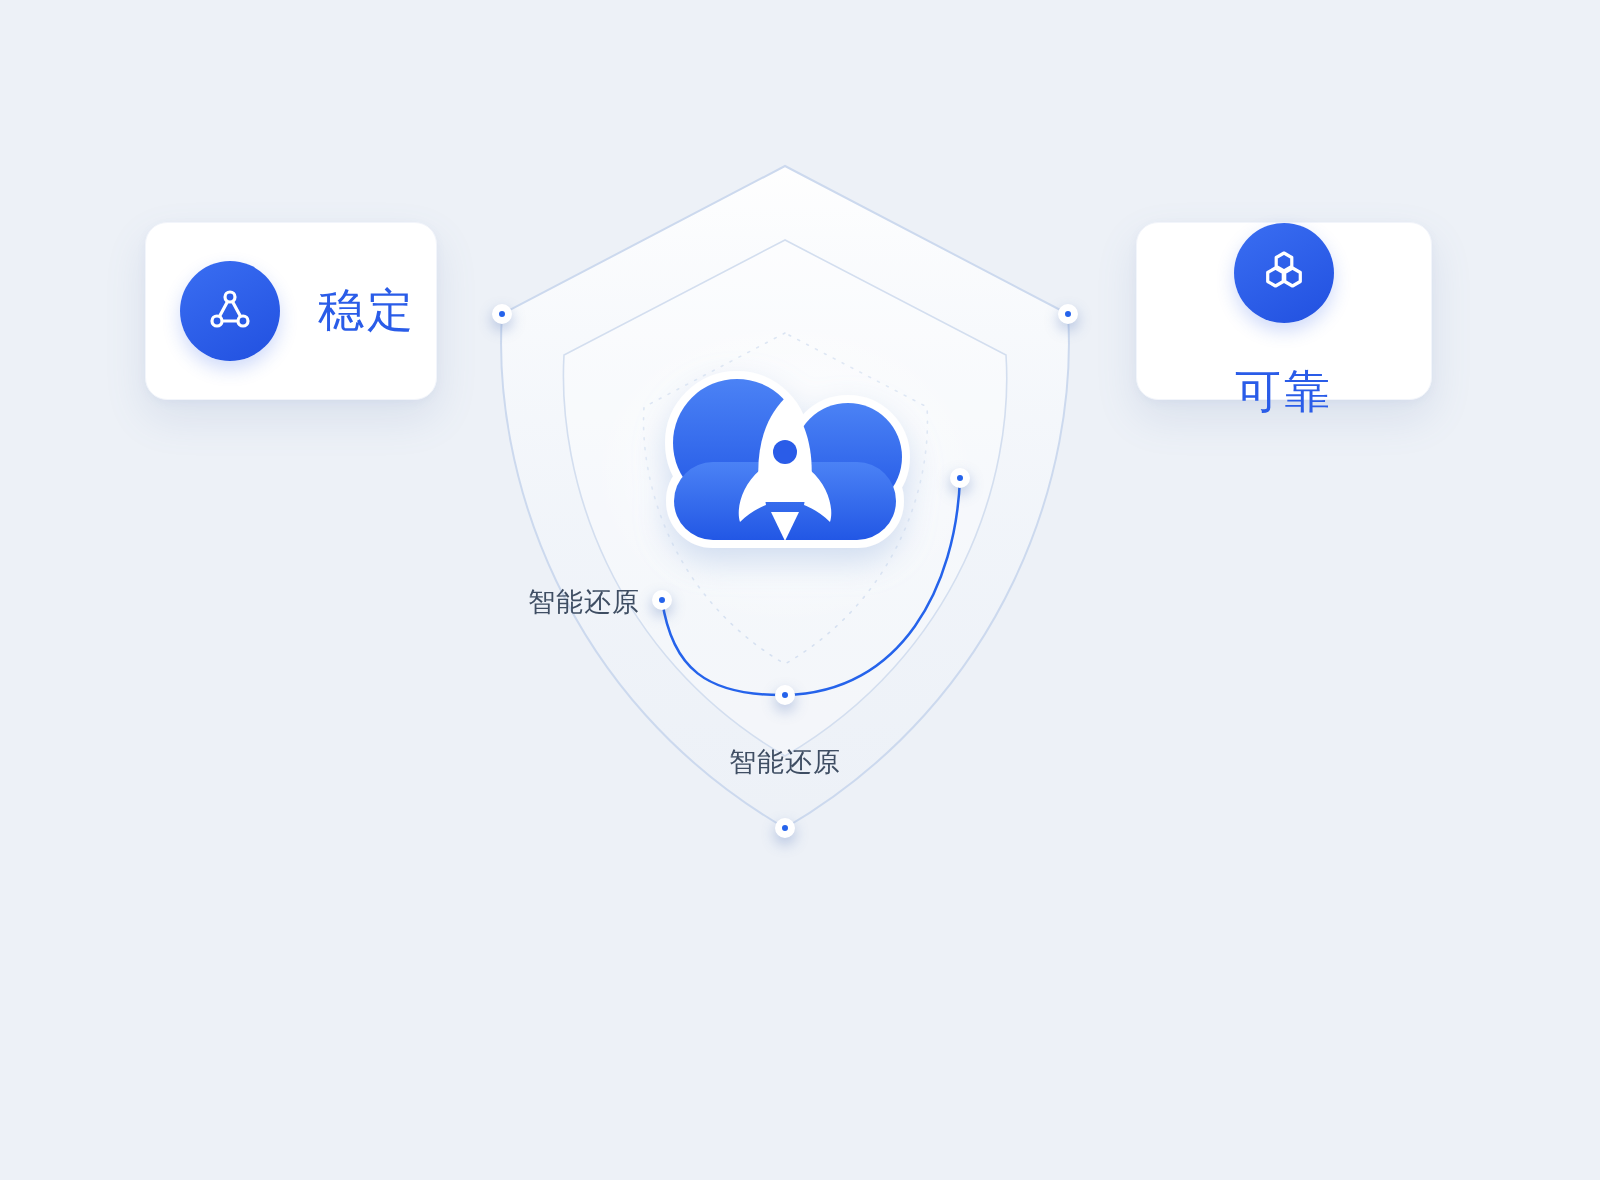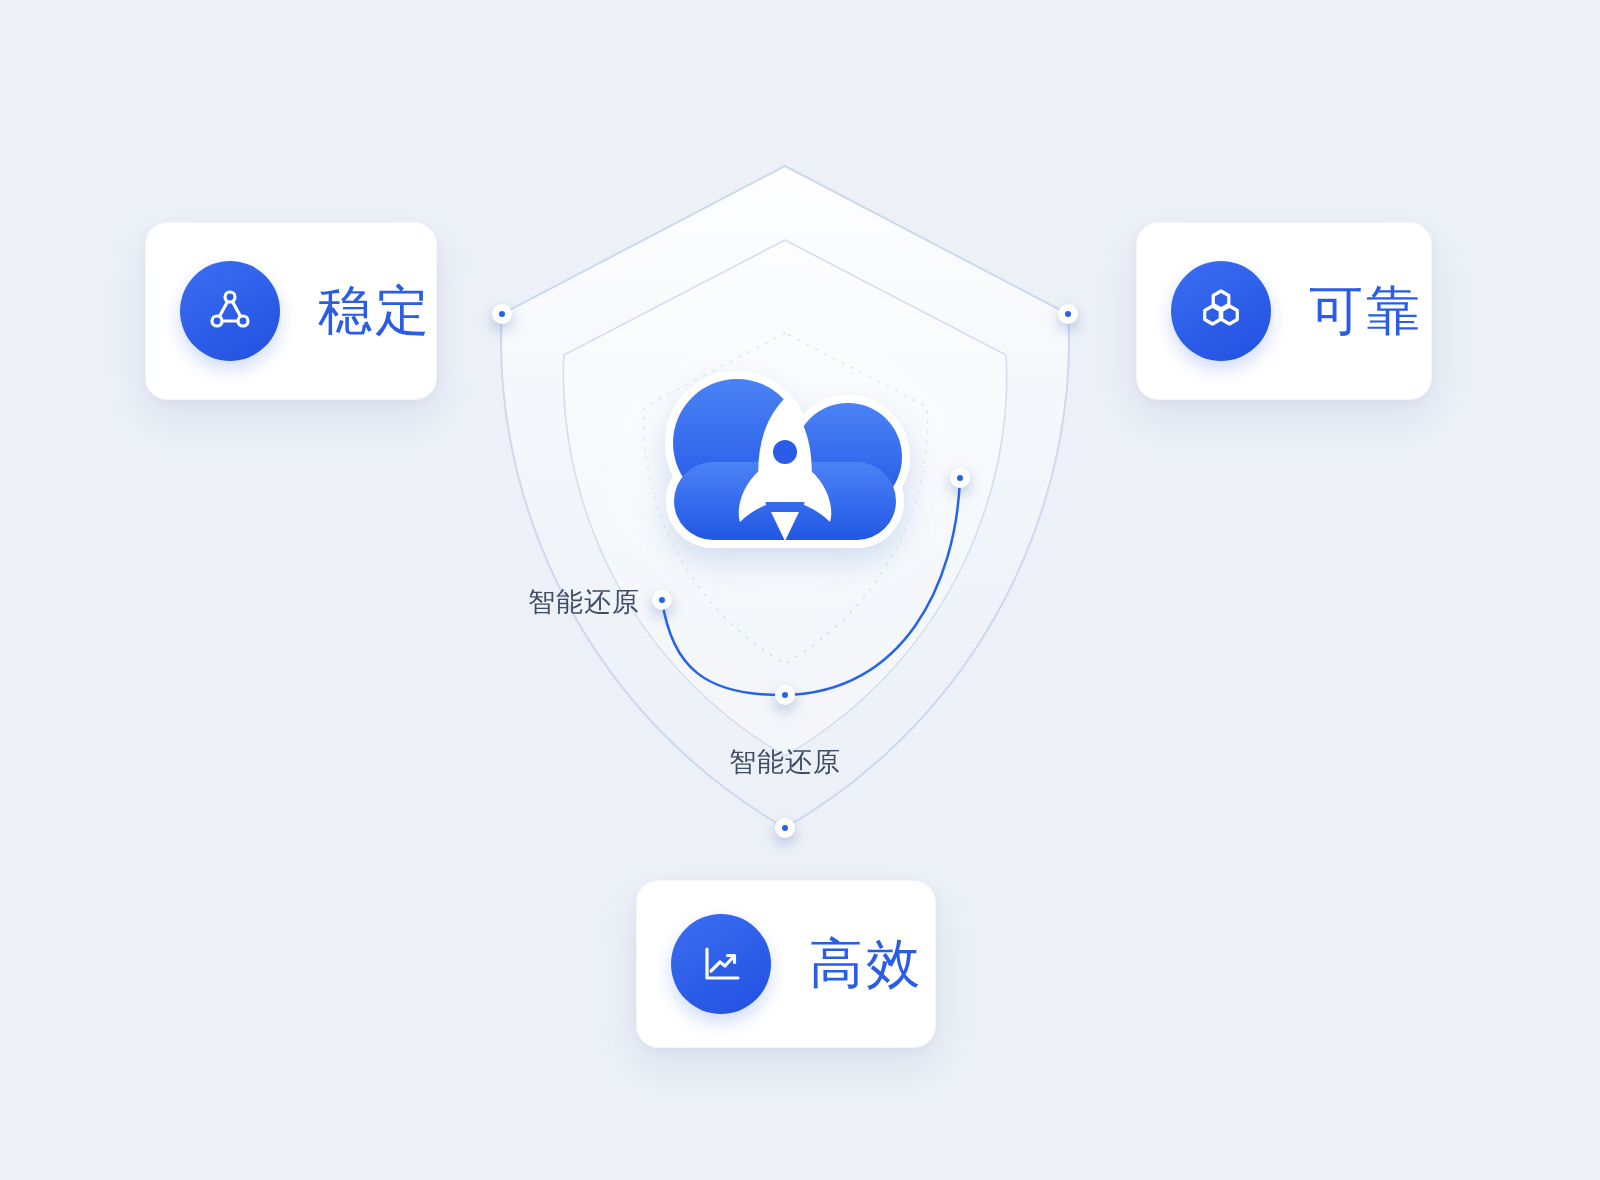--- a/index.html
+++ b/index.html
@@ -21,32 +21,32 @@
     background: #ffffff;
     border-radius: 22px;
     border: 1px solid #f2f5fb;
     box-shadow: 0 18px 42px rgba(96,125,180,0.14), 0 3px 10px rgba(96,125,180,0.06);
     display: flex;
     align-items: center;
     padding: 0 34px;
     gap: 38px;
   }
   .card-stable    { left: 145px;  top: 222px; width: 292px; height: 178px; }
-  .card-reliable  { left: 1136px; top: 222px; width: 296px; height: 178px; }
+  .card-reliable  { left: 1136px; top: 222px; width: 296px; height: 178px; flex-direction: column; }
   .card-efficient { left: 636px;  top: 880px; width: 300px; height: 168px; }
 
   .icon-circle {
     width: 100px; height: 100px; border-radius: 50%;
     background: linear-gradient(150deg, #3a6ef2, #2150e0);
     display: flex; align-items: center; justify-content: center;
     flex: 0 0 auto;
     box-shadow: 0 8px 18px rgba(42,92,232,0.22);
   }
   .card-label {
-    font-size: 54px;
+    font-size: 46px;
     color: #2a5ce8;
     letter-spacing: 3px;
     white-space: nowrap;
   }
 
   
   .dot {
     position: absolute;
     z-index: 4;
     width: 20px; height: 20px;
@@ -147,30 +147,20 @@
     <div class="icon-circle">
       <svg width="56" height="56" viewBox="0 0 56 56" fill="none" stroke="#ffffff" stroke-width="3.2" stroke-linejoin="round">
         <polygon points="28,8 20.21,12.5 20.21,21.5 28,26 35.79,21.5 35.79,12.5"></polygon>
         <polygon points="19.5,23 11.71,27.5 11.71,36.5 19.5,41 27.29,36.5 27.29,27.5"></polygon>
         <polygon points="36.5,23 28.71,27.5 28.71,36.5 36.5,41 44.29,36.5 44.29,27.5"></polygon>
       </svg>
     </div>
     <div class="card-label">可靠</div>
   </div>
 
-  <div class="card card-efficient">
-    <div class="icon-circle">
-      <svg width="56" height="56" viewBox="0 0 56 56" fill="none" stroke="#ffffff" stroke-width="3.2" stroke-linejoin="round" stroke-linecap="round">
-        <polyline points="14,13 14,42 45,42"></polyline>
-        <polyline points="18,35 27,26 32,30 41,20"></polyline>
-        <polyline points="34.5,19.5 41.5,19.5 41.5,26.5"></polyline>
-      </svg>
-    </div>
-    <div class="card-label">高效</div>
-  </div>
 
   <div class="dot dot-left-shoulder"></div>
   <div class="dot dot-right-shoulder"></div>
   <div class="dot dot-bottom"></div>
   <div class="dot dot-feature-mid"></div>
   <div class="dot dot-power"></div>
   <div class="dot dot-smart"></div>
 
   <div class="callout-label callout-power">智能还原</div>
   <div class="callout-label callout-smart">智能还原</div>

